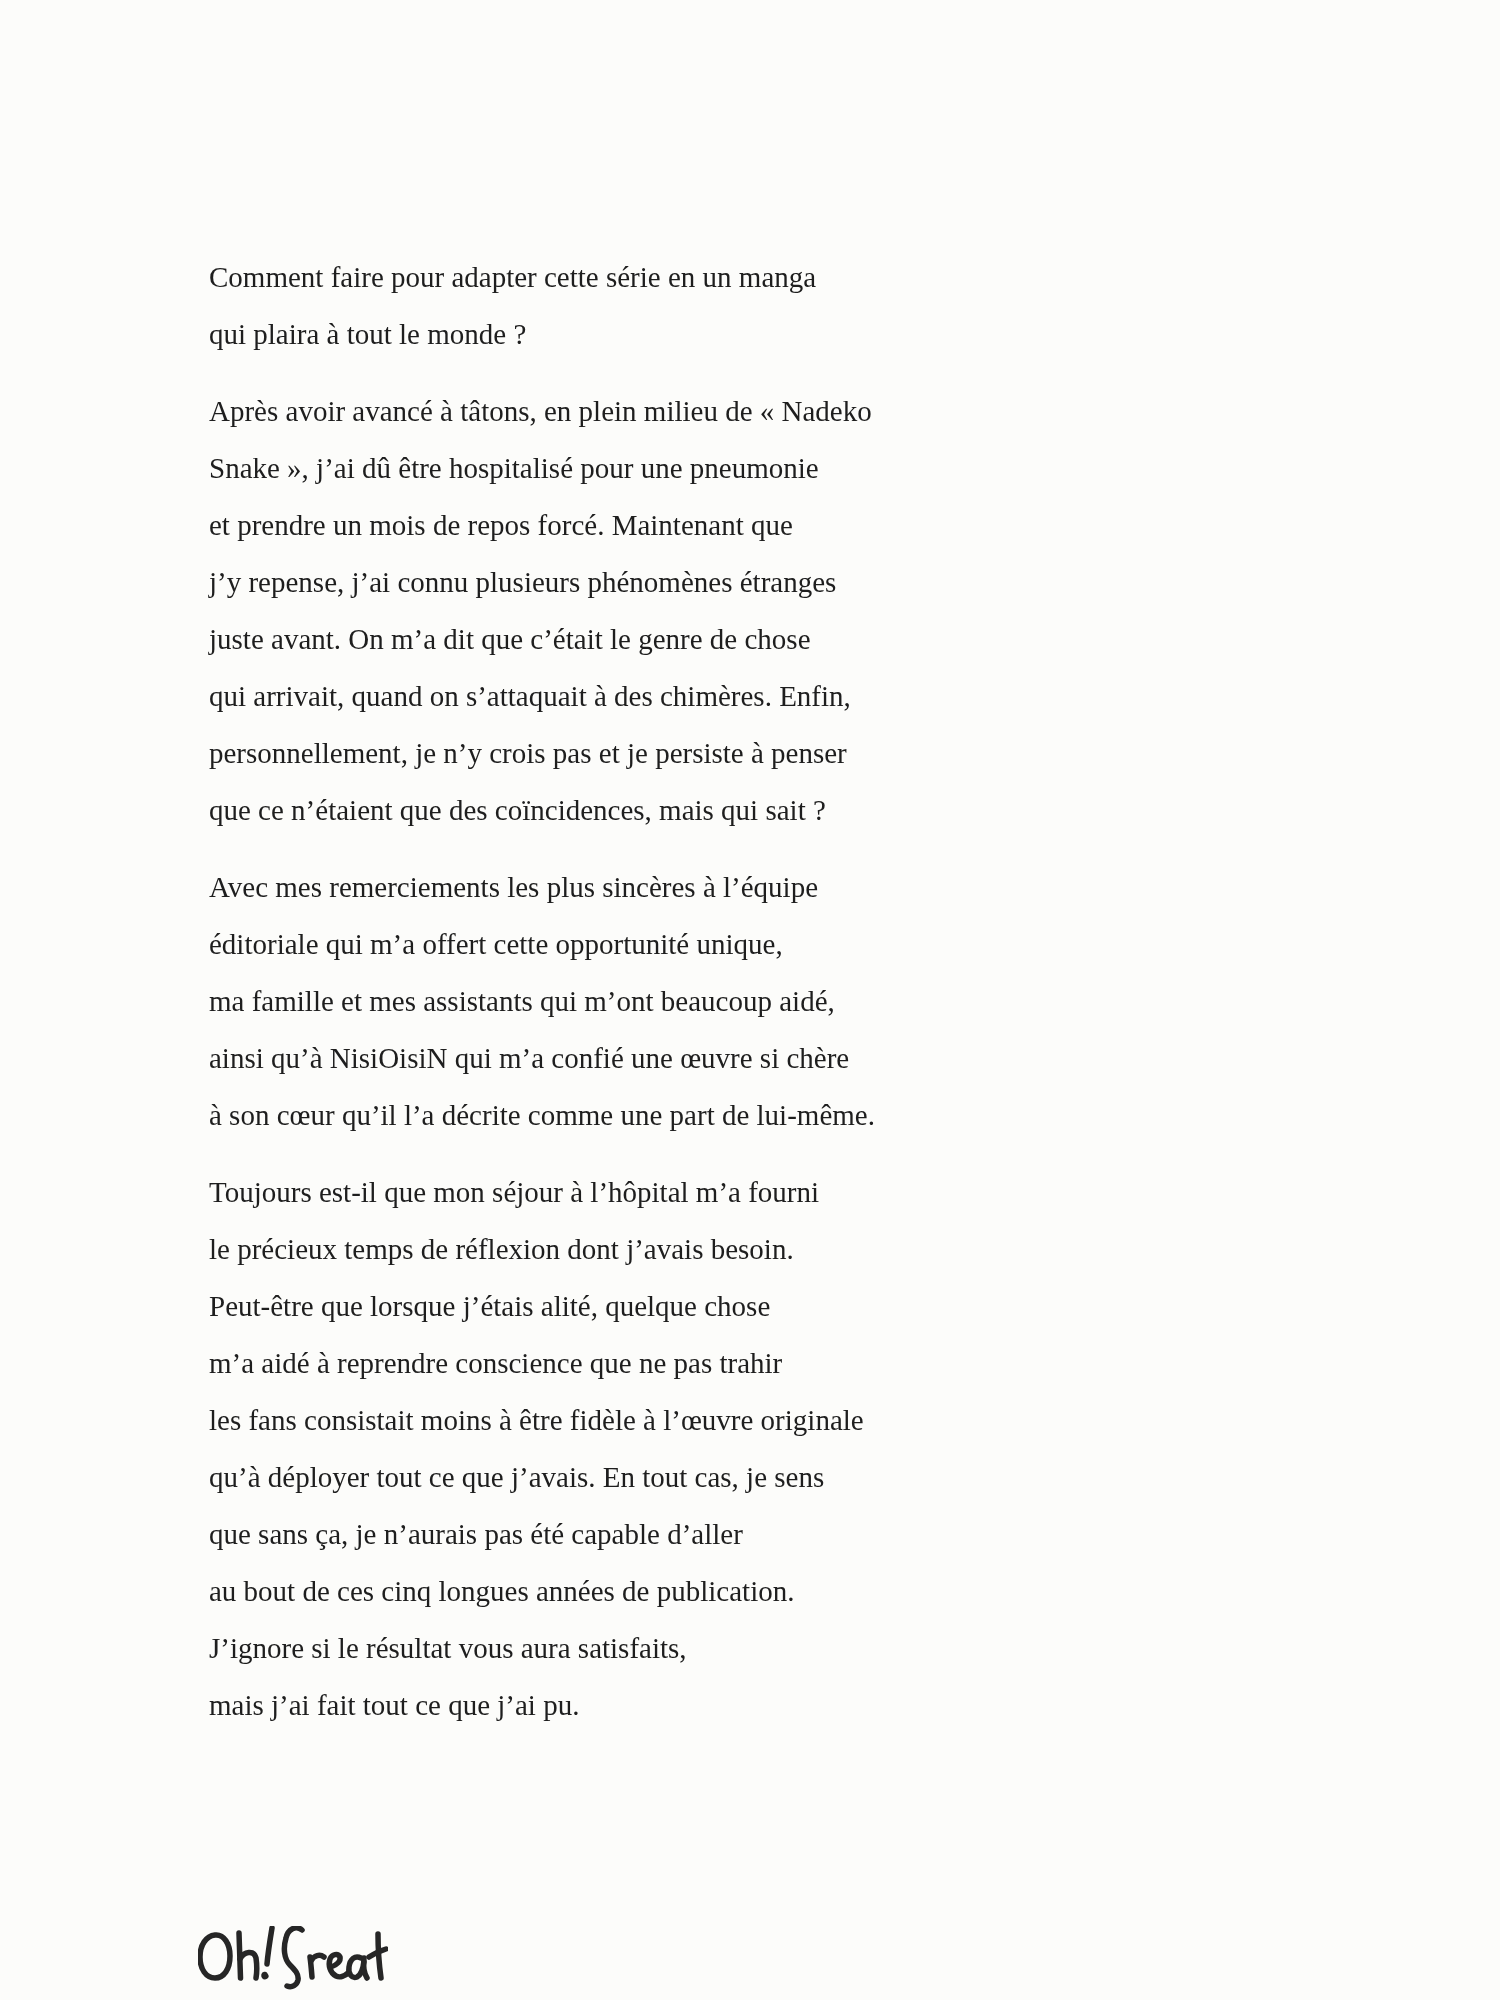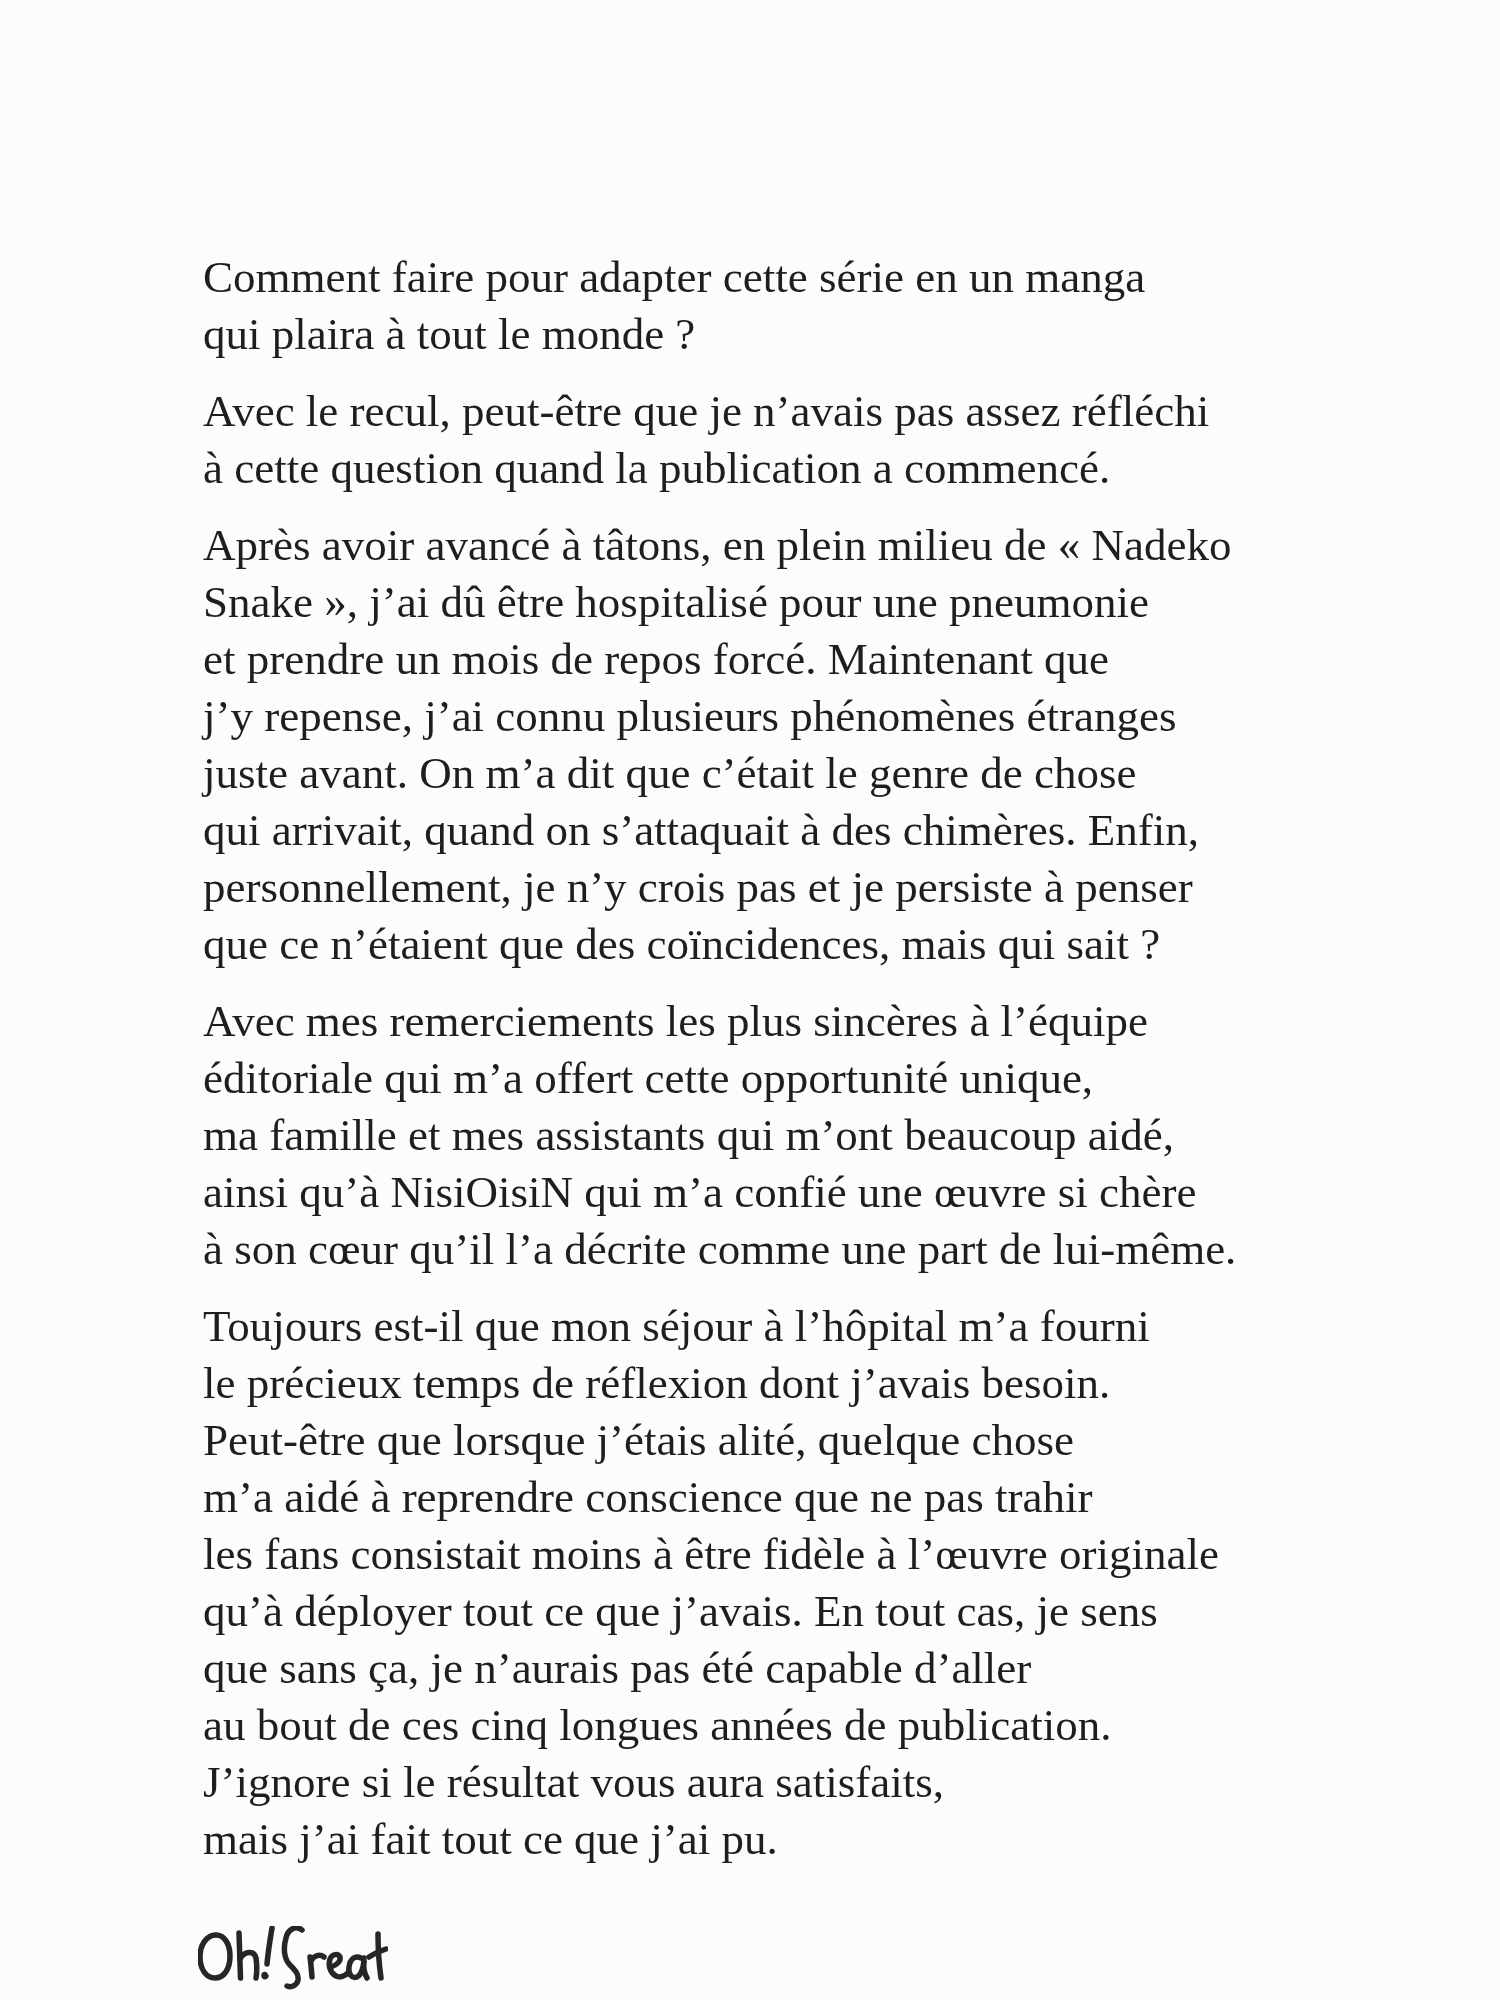--- a/index.html
+++ b/index.html
@@ -16,22 +16,22 @@
     font-family: "Liberation Serif", "DejaVu Serif", serif;
     color: #1e1e1e;
   }
   .text-block {
     position: absolute;
     left: 193px;
     top: 249px;
     width: 1280px;
   }
   .text-block p {
-    margin: 0 0 20px 10px;
-    font-size: 45px;
+    margin: 0 0 20px 16px;
+    font-size: 29px;
     line-height: 57px;
     white-space: pre-line;
     letter-spacing: 0px;
   }
   .signature {
     position: absolute;
     left: 198px;
     top: 1926px;
     width: 190px;
     height: 64px;
@@ -49,22 +49,20 @@
   }
 </style>
 </head>
 <body>
 
 <div class="page">
 
   <div class="text-block">
     <p>Comment faire pour adapter cette série en un manga
 qui plaira à tout le monde ?</p>
-    <p>Avec le recul, peut-être que je n’avais pas assez réfléchi
-à cette question quand la publication a commencé.</p>
     <p>Après avoir avancé à tâtons, en plein milieu de « Nadeko
 Snake », j’ai dû être hospitalisé pour une pneumonie
 et prendre un mois de repos forcé. Maintenant que
 j’y repense, j’ai connu plusieurs phénomènes étranges
 juste avant. On m’a dit que c’était le genre de chose
 qui arrivait, quand on s’attaquait à des chimères. Enfin,
 personnellement, je n’y crois pas et je persiste à penser
 que ce n’étaient que des coïncidences, mais qui sait ?</p>
     <p>Avec mes remerciements les plus sincères à l’équipe
 éditoriale qui m’a offert cette opportunité unique,

